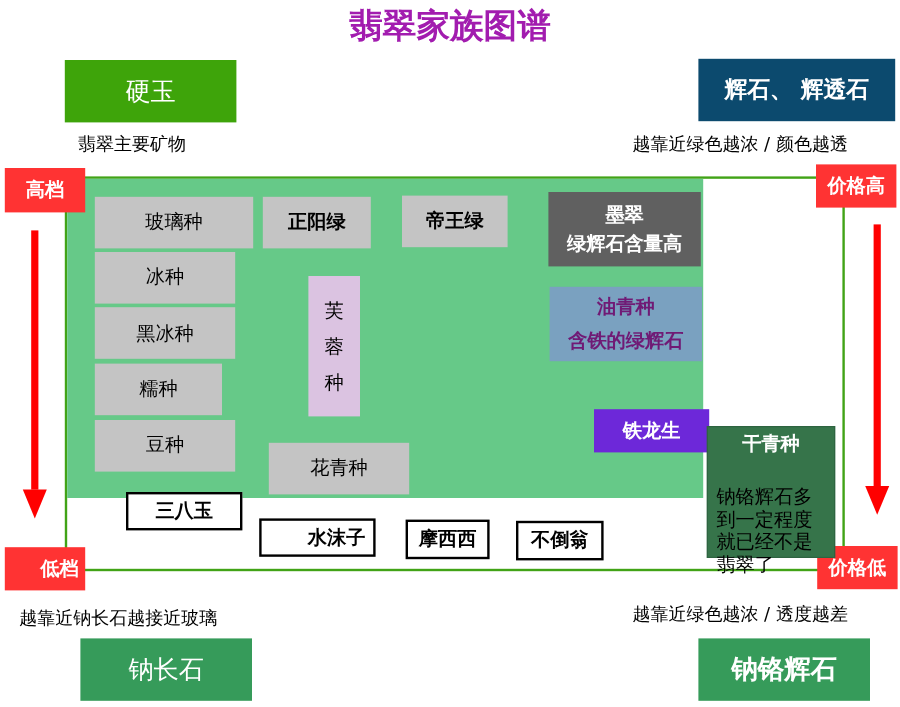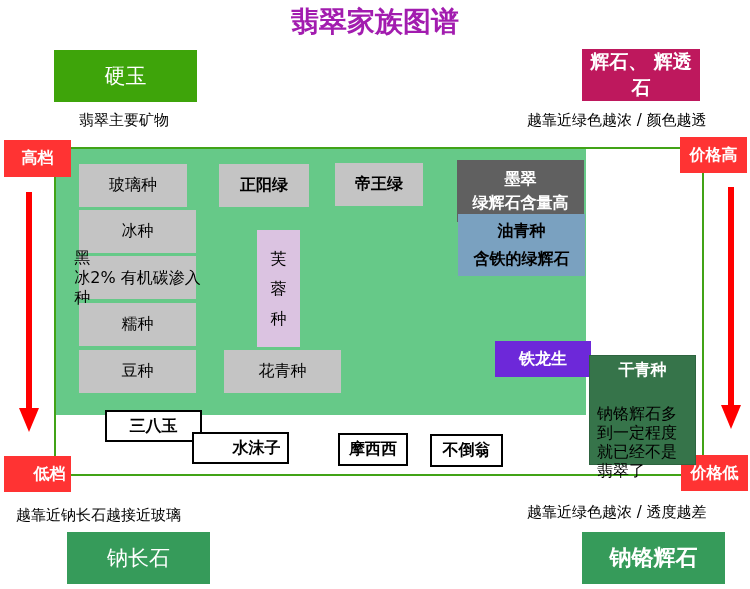--- a/index.html
+++ b/index.html
@@ -20,92 +20,91 @@
   .arrow-head { width: 0; height: 0; border-left: 10px solid transparent; border-right: 10px solid transparent; border-top: 24px solid #ff0000; }
 </style>
 </head>
 <body>
 
 <div class="abs center title">翡翠家族图谱</div>
 
 <div class="abs center mineral" style="left:54px;top:50px;width:143px;height:52px;background:#3ea40a;">
   <span>硬玉</span>
 </div>
-<div class="abs caption" style="left:79px;top:111px;">翡翠主要矿物</div>
+<div class="abs caption" style="left:65px;top:111px;">翡翠主要矿物</div>
 
-<div class="abs center mineral bold" style="left:582px;top:49px;width:118px;height:52px;background:#be185d;font-size:19px;">
+<div class="abs center mineral bold" style="left:582px;top:49px;width:164px;height:52px;background:#0c4a6e;font-size:19px;">
   <span>辉石、 辉透石</span>
 </div>
 <div class="abs caption" style="left:527px;top:111px;">越靠近绿色越浓 / 颜色越透</div>
 
 <div class="abs frame"></div>
 <div class="abs green-fill"></div>
 
 <div class="abs center tag" style="left:4px;top:140px;width:67px;height:37px;">高档</div>
 <div class="abs arrow-shaft" style="left:26px;top:192px;width:6px;height:216px;"></div>
 <div class="abs arrow-head" style="left:19px;top:408px;"></div>
 <div class="abs center tag" style="left:4px;top:456px;width:67px;height:36px;padding-left:24px;">低档</div>
 
 <div class="abs center tag" style="left:680px;top:137px;width:67px;height:36px;">价格高</div>
 <div class="abs arrow-shaft" style="left:728px;top:187px;width:6px;height:218px;"></div>
 <div class="abs arrow-head" style="left:721px;top:405px;"></div>
 <div class="abs center tag" style="left:681px;top:455px;width:67px;height:36px;">价格低</div>
 
-<div class="abs center grey" style="left:79px;top:164px;width:108px;height:43px;">
+<div class="abs center grey" style="left:79px;top:164px;width:132px;height:43px;">
   <span>玻璃种</span>
 </div>
 <div class="abs center grey" style="left:79px;top:210px;width:117px;height:43px;">
   <span>冰种</span>
 </div>
 <div class="abs center grey" style="left:79px;top:256px;width:117px;height:43px;flex-direction:row;line-height:20px;">
   <span>黑冰种</span>
-  <span style="white-space:nowrap;">2% 有机碳渗入</span>
 </div>
-<div class="abs center grey" style="left:79px;top:303px;width:117px;height:43px;">
+<div class="abs center grey" style="left:79px;top:303px;width:106px;height:43px;">
   <span>糯种</span>
 </div>
 <div class="abs center grey" style="left:79px;top:350px;width:117px;height:43px;">
   <span>豆种</span>
 </div>
 
 <div class="abs center grey bold" style="left:219px;top:164px;width:90px;height:43px;">
   <span>正阳绿</span>
 </div>
 <div class="abs center grey bold" style="left:335px;top:163px;width:88px;height:43px;text-align:center;">
   <span>帝王绿</span>
 </div>
 <div class="abs center" style="left:257px;top:230px;width:43px;height:117px;background:#dbc3e1;flex-direction:column;font-size:16px;line-height:30px;color:#000;">
   <span>芙</span>
   <span>蓉</span>
   <span>种</span>
 </div>
-<div class="abs center grey" style="left:224px;top:350px;width:117px;height:43px;">
+<div class="abs center grey" style="left:224px;top:369px;width:117px;height:43px;">
   <span>花青种</span>
 </div>
 
 <div class="abs center bold" style="left:457px;top:160px;width:127px;height:62px;background:#606060;color:#fff;flex-direction:column;font-size:16px;line-height:24px;">
   <span>墨翠</span>
   <span>绿辉石含量高</span>
 </div>
-<div class="abs center bold" style="left:458px;top:214px;width:127px;height:62px;background:#7aa1c0;color:#000000;flex-direction:column;font-size:16px;line-height:28px;">
+<div class="abs center bold" style="left:458px;top:239px;width:127px;height:62px;background:#7aa1c0;color:#701a75;flex-direction:column;font-size:16px;line-height:28px;">
   <span>油青种</span>
   <span>含铁的绿辉石</span>
 </div>
 <div class="abs center bold" style="left:495px;top:341px;width:96px;height:36px;background:#6d28d9;color:#fff;font-size:16px;">
   <span>铁龙生</span>
 </div>
 <div class="abs" style="left:589px;top:355px;width:107px;height:110px;background:#36744a;border:1px solid #2e6440;">
   <div class="center bold" style="color:#fff;font-size:16px;height:28px;">干青种</div>
   <div style="color:#000;font-size:16px;line-height:19px;padding:0 5px 0 7px;word-break:break-all;margin-top:20px;">钠铬辉石多到一定程度就已经不是翡翠了</div>
 </div>
 
 <div class="abs center outline" style="left:105px;top:410px;width:97px;height:32px;border-color:#000;align-items:center;">
   <span>三八玉</span>
 </div>
-<div class="abs center outline" style="left:192px;top:432px;width:97px;height:32px;padding-left:32px;">
+<div class="abs center outline" style="left:216px;top:432px;width:97px;height:32px;padding-left:32px;">
   <span>水沫子</span>
 </div>
 <div class="abs center outline" style="left:338px;top:433px;width:70px;height:33px;text-align:right;">
   <span>摩西西</span>
 </div>
 <div class="abs center outline" style="left:430px;top:434px;width:73px;height:33px;">
   <span>不倒翁</span>
 </div>
 
 <div class="abs caption" style="left:16px;top:506px;">越靠近钠长石越接近玻璃</div>

